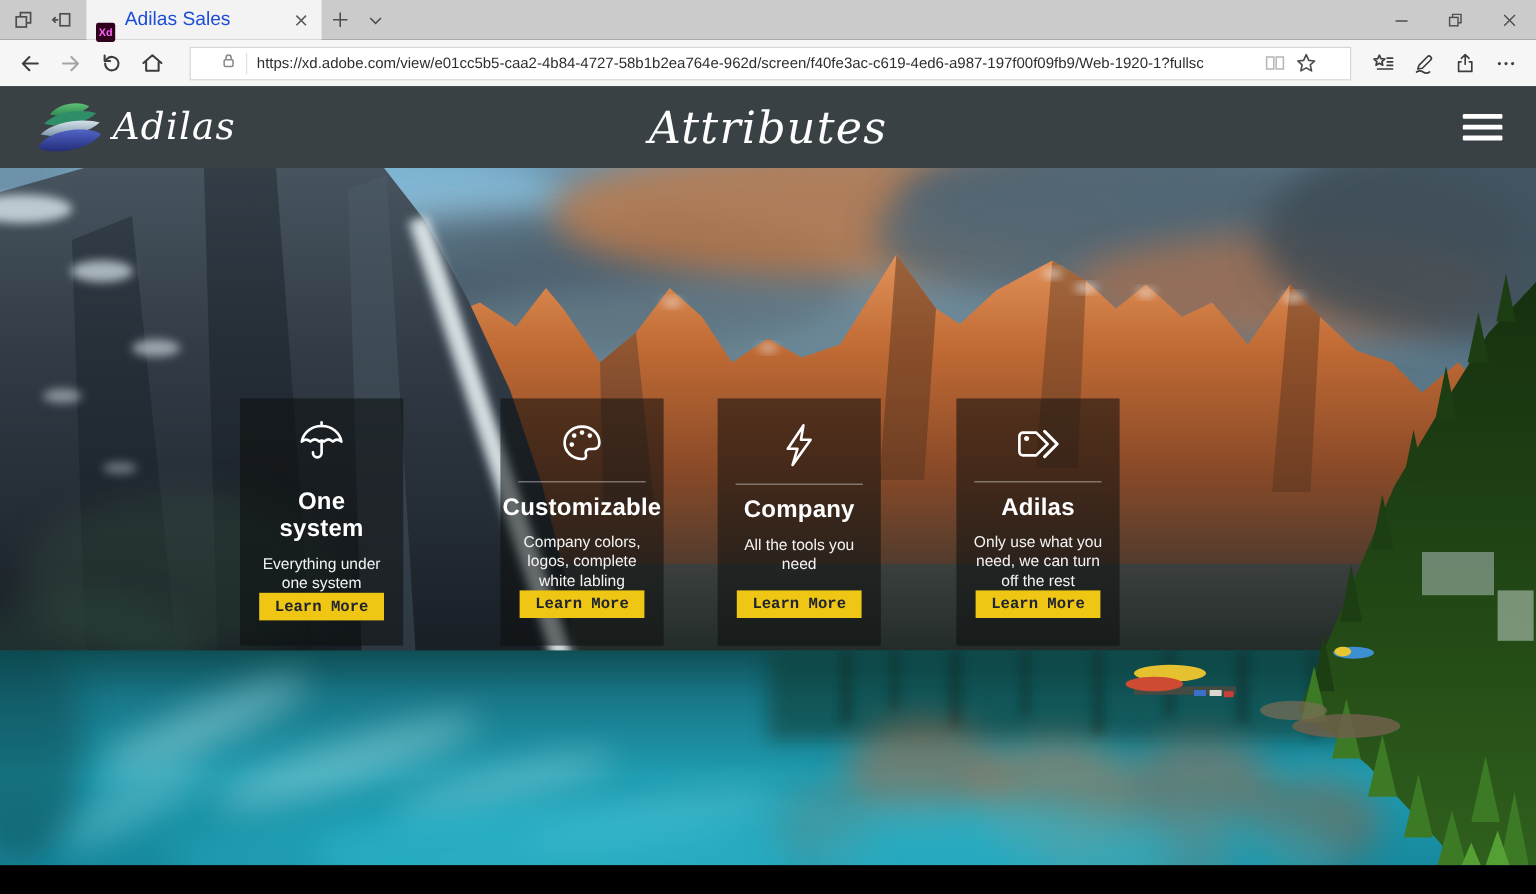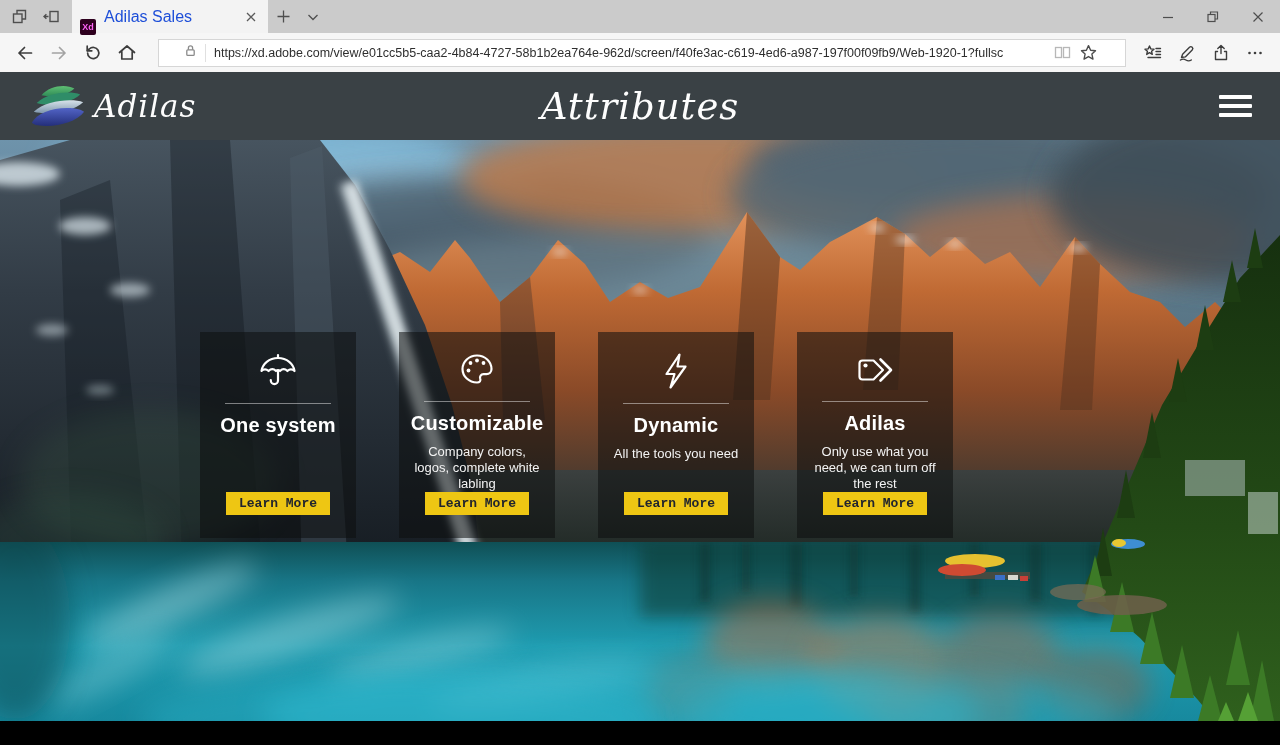--- a/index.html
+++ b/index.html
@@ -46,24 +46,24 @@
   .logo{display:flex;align-items:center;}
   .logo-text{font-family:"DejaVu Serif",serif;font-style:italic;font-size:31px;color:#fdfdfd;margin-left:8px;letter-spacing:1px;}
   .page-title{position:absolute;left:50%;transform:translateX(-50%);font-family:"DejaVu Serif",serif;
               font-style:italic;font-size:37px;color:#fdfdfd;letter-spacing:1px;}
   .hamburger{margin-left:auto;display:flex;flex-direction:column;gap:5px;padding:4px 0;cursor:pointer;}
   .hamburger span{display:block;width:33px;height:4px;background:#fff;border-radius:1px;}
 
   
   .hero{position:relative;height:581px;overflow:hidden;background:#3f5a66;}
   .hero svg.scene{position:absolute;left:0;top:0;}
-  .card{position:absolute;top:192px;width:156px;height:206px;background:rgba(12,14,15,0.55);
+  .card{position:absolute;top:192px;width:136px;height:206px;background:rgba(12,14,15,0.55);
         color:#fff;display:flex;flex-direction:column;align-items:center;text-align:center;
         padding:16px 13px 23px;box-sizing:border-box;}
-  .card1{left:200px}.card2{left:399px}.card3{left:598px}.card4{left:797px}
+  .card1{left:200px}.card2{left:417px}.card3{left:598px}.card4{left:797px}
   .card-icon{height:46px;display:flex;align-items:center;justify-content:center;}
   .card-icon svg{stroke:#fff;fill:none;stroke-width:2.2;stroke-linecap:round;stroke-linejoin:round;}
   .card-divider{width:106px;height:1px;background:rgba(255,255,255,0.45);margin-top:9px;}
   .card-title{font-size:20px;font-weight:bold;margin-top:10px;letter-spacing:.2px;}
   .card-desc{font-size:13px;line-height:16px;margin-top:9px;color:#f3f3f3;}
   .card-btn{margin-top:auto;border:none;background:#eec613;color:#20242e;font-family:Liberation Mono, monospace;
             font-size:13px;font-weight:bold;padding:4px 13px;cursor:pointer;}
   .bottom-bar{height:26px;background:#000;}
 </style>
 </head>
@@ -396,20 +396,21 @@
   <div class="card card1">
     <div class="card-icon">
       <svg width="40" height="40" viewBox="0 0 40 40">
         <path d="M20 4 V7"></path>
         <path d="M20 7 C11 7 4.5 13 3.5 20 Q7 16.8 10.6 20 Q14.3 16.4 18 20 Q20 18.2 22 20 Q25.7 16.4 29.4 20 Q33 16.8 36.5 20 C35.5 13 29 7 20 7 Z"></path>
         <path d="M20 20 V29.5 a3.6 3.6 0 0 1 -7.2 0 V29"></path>
       </svg>
     </div>
     <div class="card-divider"></div>
     <div class="card-title">One system</div>
+    <div class="card-desc">Everything under one system</div>
     <button class="card-btn" style="background: rgb(238, 198, 19); color: rgb(32, 36, 46);">Learn More</button>
   </div>
 
   <div class="card card2">
     <div class="card-icon">
       <svg width="40" height="40" viewBox="0 0 40 40">
         <path d="M20 5.5 C12 5.5 5.5 11.5 5.5 19 C5.5 26.5 12 32.5 20 32.5 C22.8 32.5 24 30.7 23.2 28.6 C22.4 26.3 24 24.2 26.5 24.2 L29.5 24.2 C32.3 24.2 34.5 22 34.5 19 C34.5 11.5 28 5.5 20 5.5 Z"></path>
         <circle cx="13.5" cy="13" r="1.9" fill="#fff" stroke="none"></circle>
         <circle cx="20" cy="10.5" r="1.9" fill="#fff" stroke="none"></circle>
         <circle cx="26.5" cy="13" r="1.9" fill="#fff" stroke="none"></circle>
@@ -422,21 +423,21 @@
     <button class="card-btn" style="background: rgb(238, 198, 19); color: rgb(32, 36, 46);">Learn More</button>
   </div>
 
   <div class="card card3">
     <div class="card-icon">
       <svg width="40" height="40" viewBox="0 0 40 40">
         <path d="M23.5 3.5 L10.5 23 H18.5 L14.5 36.5 L29.5 15.5 H21.5 Z"></path>
       </svg>
     </div>
     <div class="card-divider"></div>
-    <div class="card-title">Dynamic</div>
+    <div class="card-title">Company</div>
     <div class="card-desc">All the tools you need</div>
     <button class="card-btn" style="background: rgb(238, 198, 19); color: rgb(32, 36, 46);">Learn More</button>
   </div>
 
   <div class="card card4">
     <div class="card-icon">
       <svg width="44" height="40" viewBox="0 0 44 40">
         <path d="M6.5 13.5 C6.5 11.8 7.8 10.5 9.5 10.5 L20.5 10.5 L30 20 L20.5 29.5 L9.5 29.5 C7.8 29.5 6.5 28.2 6.5 26.5 Z"></path>
         <circle cx="12.5" cy="15.5" r="2.1" fill="#fff" stroke="none"></circle>
         <path d="M27.5 9.5 L38 20 L27.5 30.5" stroke-width="2.6"></path>

